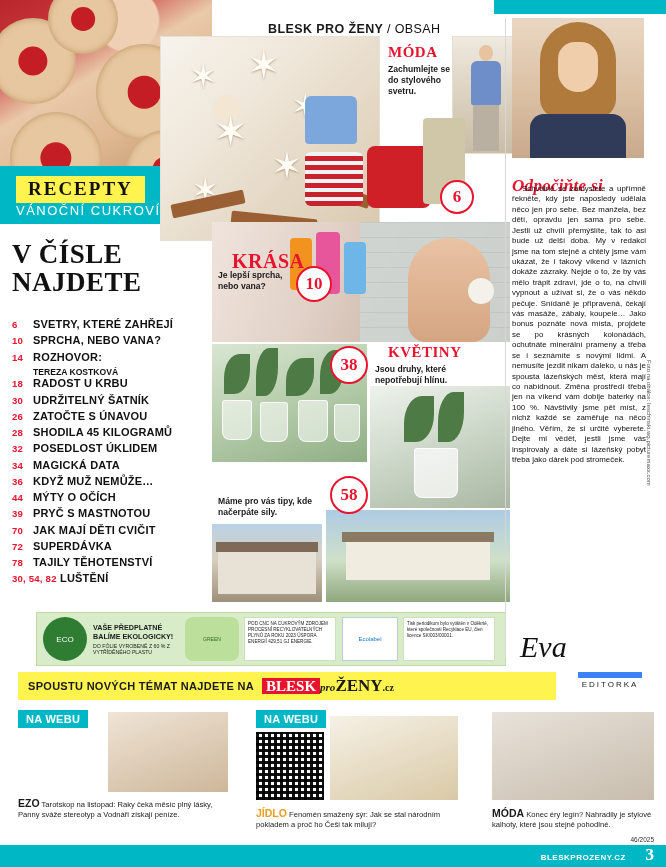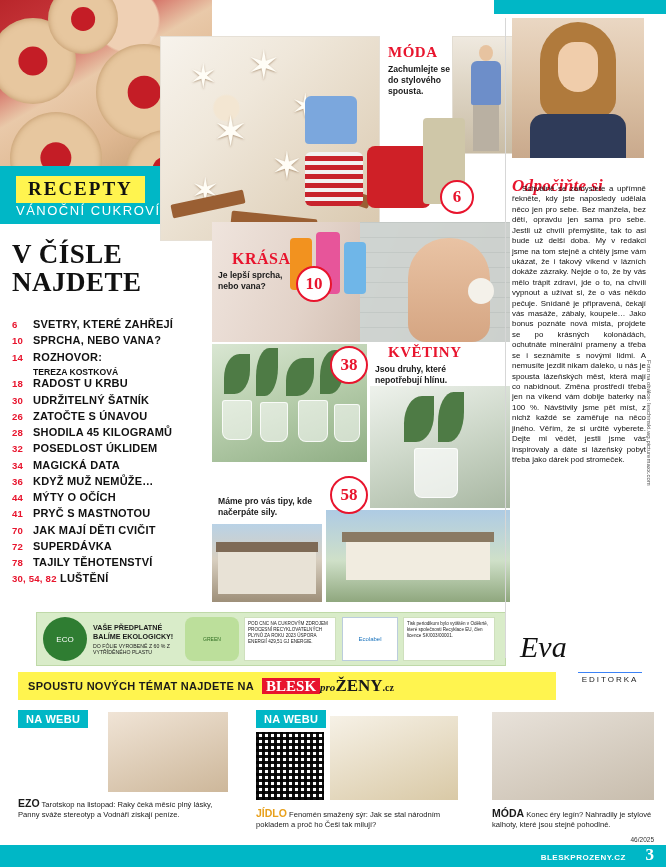--- a/index.html
+++ b/index.html
@@ -128,21 +128,21 @@
     opacity:.9; }
   .back-person { position:absolute; right:20px; top:16px; width:82px; height:104px;
     background:linear-gradient(180deg,#e9c3a4,#d5a582); border-radius:40px 40px 18px 18px; }
   .sponge { position:absolute; right:16px; top:56px; width:26px; height:26px; border-radius:50%; background:#f4f1ea; }
   .bottle { position:absolute; border-radius:4px; }
   .bottle.b1 { left:78px; top:16px; width:22px; height:52px; background:#f2921f; }
   .bottle.b2 { left:104px; top:10px; width:24px; height:62px; background:#e7559a; }
   .bottle.b3 { left:132px; top:20px; width:22px; height:52px; background:#6fb6e8; }
 
   .krasa-title { position:absolute; left:232px; top:250px; color:#e8142d; font-weight:bold;
-    font-size:16px; font-family:"Liberation Serif", serif; letter-spacing:.5px;text-align:center; }
+    font-size:20px; font-family:"Liberation Serif", serif; letter-spacing:.5px;text-align:center; }
   .krasa-text { position:absolute; left:218px; top:270px; width:78px; font-size:8.6px; font-weight:bold; line-height:1.3; }
 
   
   .kvet-photo-a {
     position:absolute; left:212px; top:344px; width:155px; height:118px;
     background:linear-gradient(160deg,#d9e6d2 0%,#b9cfae 45%,#8fae84 100%);
     overflow:hidden;
   }
   .kvet-photo-c {
     position:absolute; left:370px; top:386px; width:140px; height:122px;
@@ -231,21 +231,21 @@
     position:absolute; left:512px; top:184px; width:134px;
     font-size:7.9px; line-height:1.32; text-align:justify; color:#111;
   }
   .ed-body-text p { margin:0; text-indent:10px; }
   .signature {
     position:absolute; left:520px; top:630px; width:120px; height:40px;
     font-family:"Liberation Serif", serif; font-style:italic; font-size:30px; color:#111;
   }
   .editorka {
     position:absolute; left:578px; top:672px; font-size:8px; letter-spacing:2px;
-    border-top:1px solid #3b82f6; padding-top:2px; width:64px; text-align:center;
+    border-top:6px solid #3b82f6; padding-top:2px; width:64px; text-align:center;
   }
   .photo-credit {
     position:absolute; left:652px; top:360px;
     transform-origin: left top; transform: rotate(90deg);
     font-size:6px; color:#555; white-space:nowrap;
   }
   .vert-line { position:absolute; left:505px; top:18px; width:1px; height:640px; background:#d7d7d7; }
 
   
   .footer-bar { position:absolute; left:0; bottom:0; width:666px; height:22px; background:#00b7c6; }
@@ -327,21 +327,21 @@
         </div>
       <div class="toc-row">
           <span class="toc-num">36</span>
           <span class="toc-txt">KDYŽ MUŽ NEMŮŽE…</span>
         </div>
       <div class="toc-row">
           <span class="toc-num">44</span>
           <span class="toc-txt">MÝTY O OČÍCH</span>
         </div>
       <div class="toc-row">
-          <span class="toc-num">41</span>
+          <span class="toc-num">39</span>
           <span class="toc-txt">PRYČ S MASTNOTOU</span>
         </div>
       <div class="toc-row">
           <span class="toc-num">70</span>
           <span class="toc-txt">JAK MAJÍ DĚTI CVIČIT</span>
         </div>
       <div class="toc-row">
           <span class="toc-num">72</span>
           <span class="toc-txt">SUPERDÁVKA</span>
         </div>
@@ -349,36 +349,40 @@
           <span class="toc-num">78</span>
           <span class="toc-txt">TAJILY TĚHOTENSTVÍ</span>
         </div>
       <div class="toc-row">
           <span class="toc-num" style="width:48px;flex:0 0 48px">30, 54, 82</span>
           <span class="toc-txt">LUŠTĚNÍ</span>
         </div>
     </div>
   </div>
 
+  <div class="bpz-head">
+    <span>BLESK PRO ŽENY</span>
+    <span class="slash">/ OBSAH</span>
+  </div>
 
   <div class="knit-photo">
     <div class="starimg" style="left:28px; top:22px;">✶</div>
     <div class="starimg" style="left:86px; top:8px; font-size:40px;">✶</div>
     <div class="starimg" style="left:130px; top:52px;">✶</div>
     <div class="starimg" style="left:52px; top:74px; font-size:42px;">✶</div>
     <div class="starimg" style="left:110px; top:110px; font-size:38px;">✶</div>
     <div class="starimg" style="left:30px; top:136px;">✶</div>
     <div class="cinn" style="left:10px; top:160px; width:74px; height:14px; transform:rotate(-12deg);"></div>
     <div class="cinn" style="left:150px; top:150px; width:60px; height:13px; transform:rotate(18deg);"></div>
     <div class="cinn" style="left:70px; top:178px; width:86px; height:14px; transform:rotate(6deg);"></div>
   </div>
 
   <div class="moda-block">
     <div class="moda-title">MÓDA</div>
-    <div class="moda-text">Zachumlejte se do stylového spousta.</div>
+    <div class="moda-text">Zachumlejte se do stylového svetru.</div>
   </div>
 
   <div class="model-photo">
     <div class="head"></div>
       <div class="body"></div>
       <div class="legs"></div>
   </div>
 
   <div class="sweaters">
     <div class="sw blue"></div>

